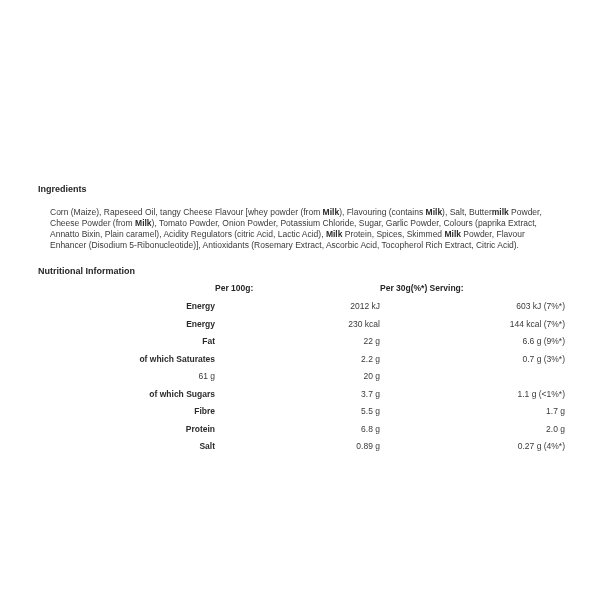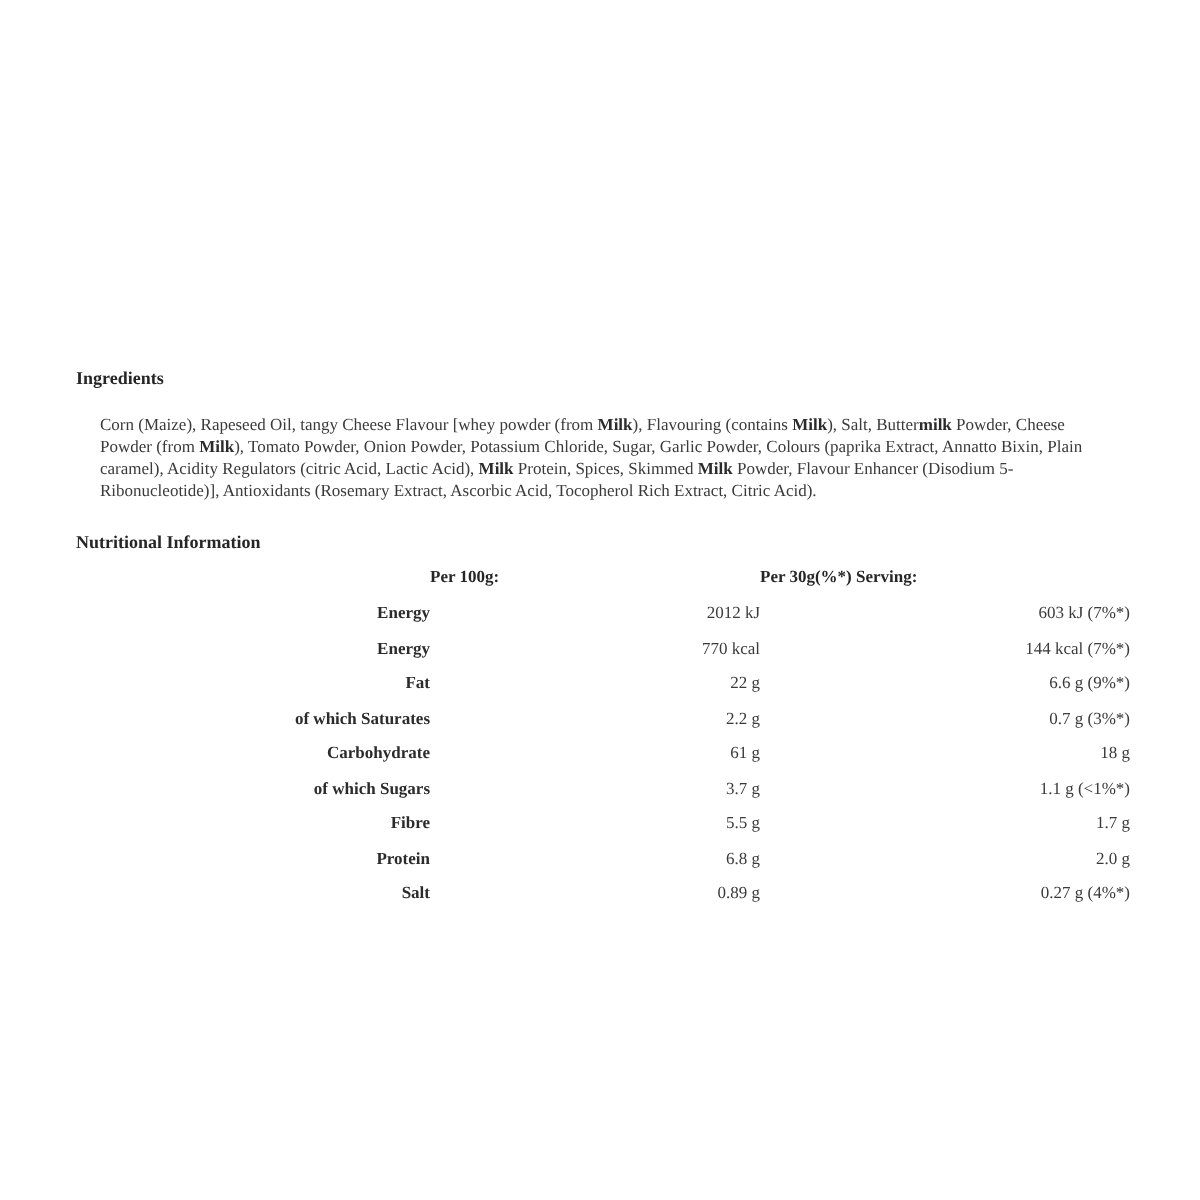--- a/index.html
+++ b/index.html
@@ -5,21 +5,21 @@
   html, body {
     margin: 0;
     padding: 0;
     background: #ffffff;
   }
   .page {
     position: relative;
     width: 584px;
     height: 600px;
     background: #ffffff;
-    font-family: Liberation Serif, serif;
+    font-family: Liberation Sans, sans-serif;
     color: #333333;
     overflow: hidden;
   }
   .section-heading {
     font-size: 9px;
     font-weight: bold;
     color: #262626;
     margin: 0 0 5px 0;
     line-height: 11px;
   }
@@ -90,37 +90,36 @@
     </div>
 
     <div>
         <div class="nt-row">
           <div class="cell label">Energy</div>
           <div class="cell">2012 kJ</div>
           <div class="cell">603 kJ (7%*)</div>
         </div>
         <div class="nt-row">
           <div class="cell label">Energy</div>
-          <div class="cell">770 kcal</div>
+          <div class="cell">230 kcal</div>
           <div class="cell">144 kcal (7%*)</div>
         </div>
         <div class="nt-row">
           <div class="cell label">Fat</div>
           <div class="cell">22 g</div>
           <div class="cell">6.6 g (9%*)</div>
         </div>
         <div class="nt-row">
           <div class="cell label">of which Saturates</div>
           <div class="cell">2.2 g</div>
           <div class="cell">0.7 g (3%*)</div>
         </div>
         <div class="nt-row">
-          <div class="cell label">Carbohydrate</div>
           <div class="cell">61 g</div>
-          <div class="cell">18 g</div>
+          <div class="cell">20 g</div>
         </div>
         <div class="nt-row">
           <div class="cell label">of which Sugars</div>
           <div class="cell">3.7 g</div>
           <div class="cell">1.1 g (&lt;1%*)</div>
         </div>
         <div class="nt-row">
           <div class="cell label">Fibre</div>
           <div class="cell">5.5 g</div>
           <div class="cell">1.7 g</div>

